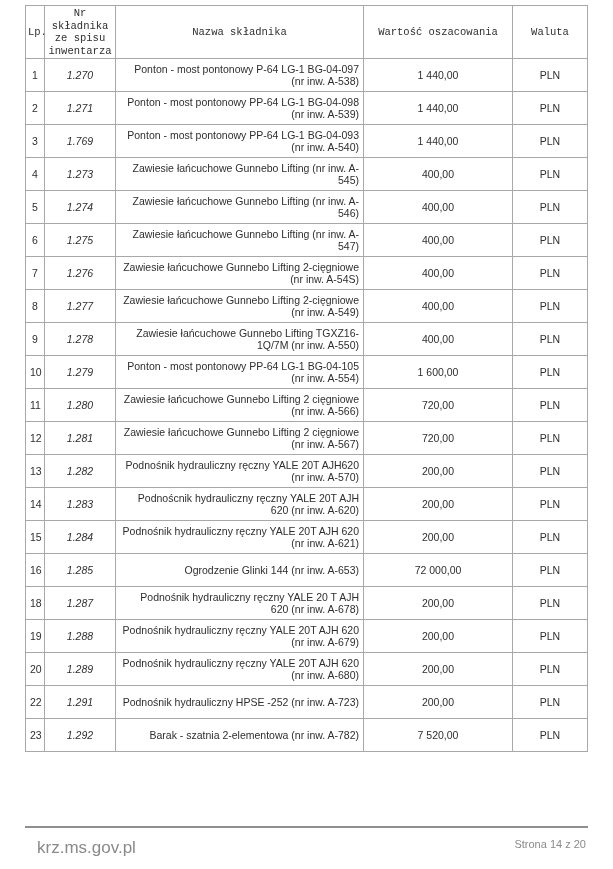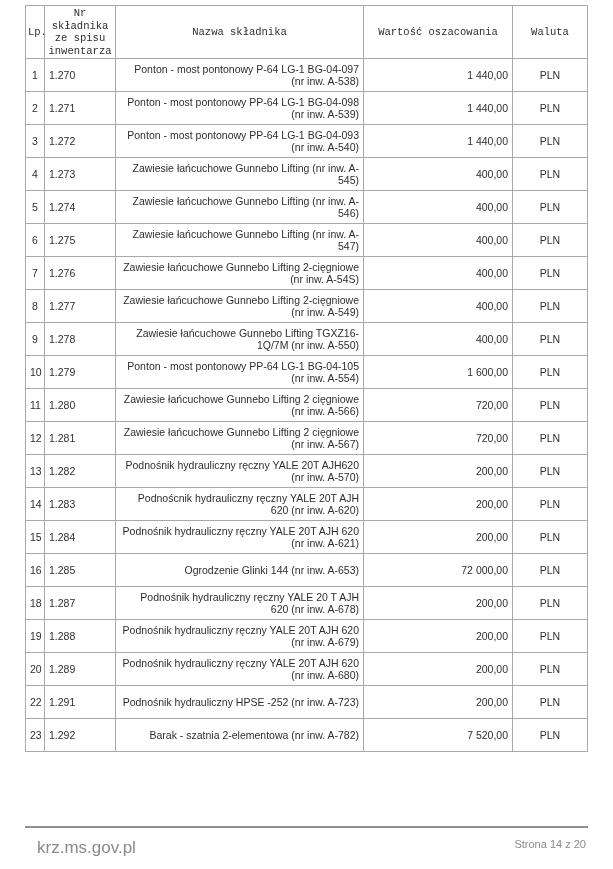--- a/index.html
+++ b/index.html
@@ -26,23 +26,23 @@
   }
   table.inv th {
     font-weight:normal;
     text-align:center;
     height:36px;
     padding:1px 2px;
     font-family:Liberation Mono, monospace;
   }
   table.inv td { height:30px; padding:1px 4px; }
   td.c-lp      { text-align:center; padding:1px 1px; }
-  td.c-nr      { text-align:left; }
+  td.c-nr      { text-align:center;font-style:italic; }
   td.c-nazwa   { text-align:right; }
-  td.c-wartosc { text-align:right; padding-right:10px; }
+  td.c-wartosc { text-align:center; padding-right:10px; }
   td.c-waluta  { text-align:center;margin-left:25px; }
   .footer-line {
     position:absolute; left:25px; top:826px;
     width:563px; height:2px; background:#8f8f8f;
   }
   .footer-left {
     position:absolute; left:37px; top:838px;
     font-size:17px; color:#8a8a8a;
   }
   .footer-right {
@@ -82,21 +82,21 @@
         </tr>
         <tr>
           <td class="c-lp">2</td>
           <td class="c-nr">1.271</td>
           <td class="c-nazwa">Ponton - most pontonowy PP-64 LG-1 BG-04-098 (nr inw. A-539)</td>
           <td class="c-wartosc">1 440,00</td>
           <td class="c-waluta">PLN</td>
         </tr>
         <tr>
           <td class="c-lp">3</td>
-          <td class="c-nr">1.272</td>
+          <td class="c-nr">1.769</td>
           <td class="c-nazwa">Ponton - most pontonowy PP-64 LG-1 BG-04-093 (nr inw. A-540)</td>
           <td class="c-wartosc">1 440,00</td>
           <td class="c-waluta">PLN</td>
         </tr>
         <tr>
           <td class="c-lp">4</td>
           <td class="c-nr">1.273</td>
           <td class="c-nazwa">Zawiesie łańcuchowe Gunnebo Lifting (nr inw. A-545)</td>
           <td class="c-wartosc">400,00</td>
           <td class="c-waluta">PLN</td>

